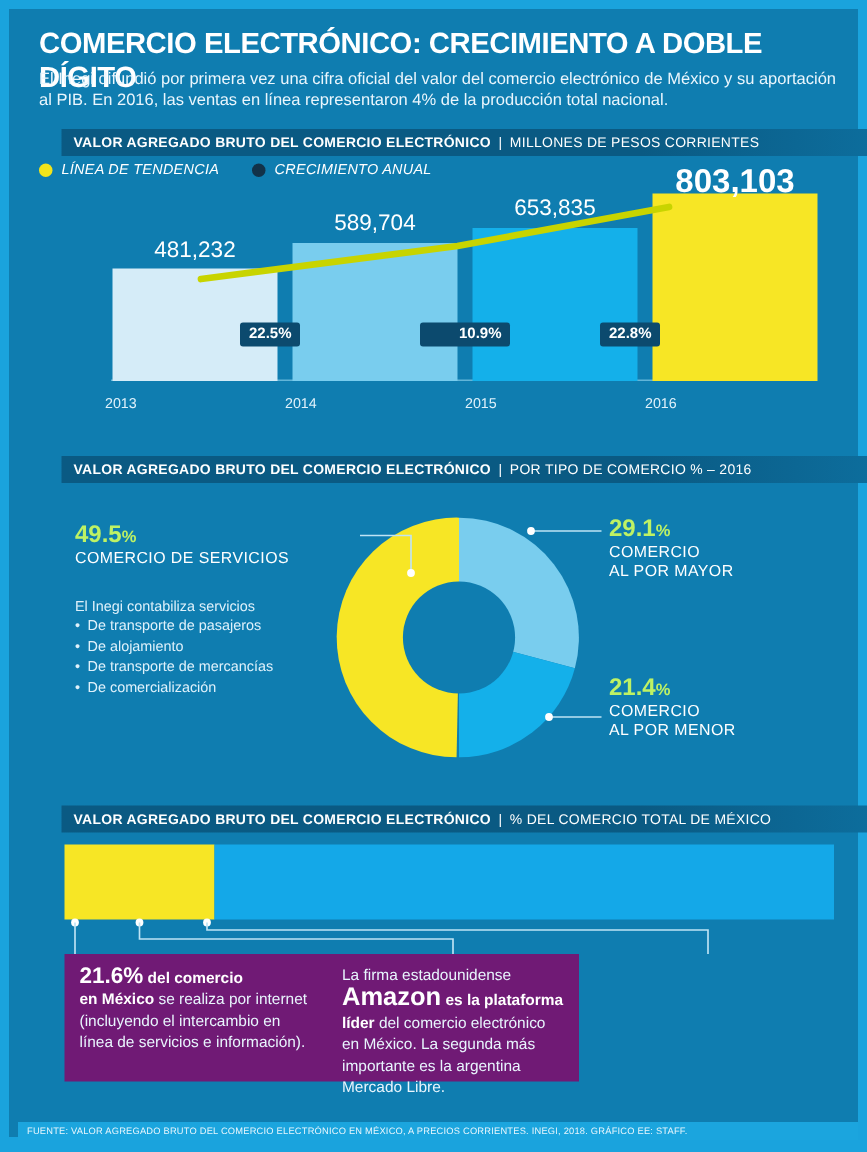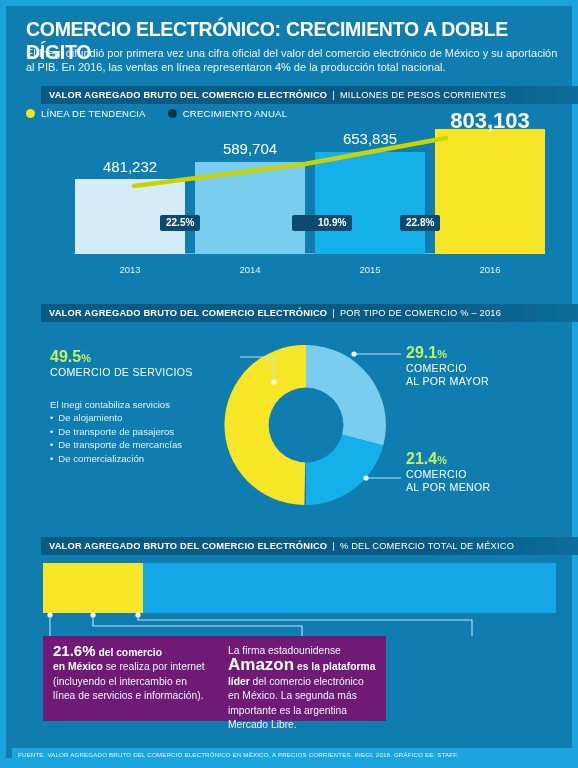--- a/index.html
+++ b/index.html
@@ -35,37 +35,37 @@
     background:linear-gradient(to right,#0a5a83 0%,#0a5a83 72%,#0d6d9c 100%);
     color:#ffffff;
     font-size:9.3px;font-weight:bold;letter-spacing:.2px;
     display:flex;align-items:center;white-space:nowrap;
     box-sizing:border-box;padding-left:8px;
   }
   .sec-bar .sep{font-weight:normal;padding:0 5px;}
   .sec-bar .sub{font-weight:normal;}
 
   
-  .legend{position:absolute;left:20px;top:102px;display:flex;align-items:center;}
+  .legend{position:absolute;left:20px;top:102px;display:flex;align-items:center;font-style:italic;}
   .legend .item{display:flex;align-items:center;margin-right:22px;}
   .dot{width:9px;height:9px;border-radius:50%;margin-right:6px;display:inline-block;}
   .dot.yellow{background:#f2e41b;}
   .dot.navy{background:#123249;}
   .legend .lbl{font-size:9.6px;color:#ffffff;letter-spacing:.2px;}
 
   
   #barchart{position:absolute;left:20px;top:118px;width:538px;height:155px;}
   .bar{position:absolute;bottom:25px;}
   .bar-val{
     position:absolute;width:120px;text-align:center;
     font-size:15px;color:#ffffff;
   }
   .bar-val.big{font-size:22px;font-weight:bold;}
   .bar-x{
-    position:absolute;bottom:4px;width:120px;text-align:center;
+    position:absolute;bottom:4px;width:120px;
     font-size:9.5px;color:#dff1fb;
   }
   .axis{
     position:absolute;left:48px;right:60px;bottom:25px;
     height:1px;background:#7fc8e6;opacity:.75;
   }
   .growth{
     position:absolute;bottom:48px;
     background:#0c4a6e;color:#ffffff;
     font-size:10px;font-weight:bold;
@@ -166,21 +166,21 @@
     <div class="bar-val big" style="left:404px;top:-16px;">803,103</div>
     <div class="bar-x" style="left:404px;">2016</div>
 
     <svg class="trend" viewBox="0 0 538 155">
       <polyline points="108,62 279,40 420,14" fill="none" stroke="#c8d400" stroke-width="4.5" stroke-linecap="round" stroke-linejoin="round"></polyline>
     </svg>
 
     <div class="growth" style="left:134px;">
       <span>22.5%</span>
     </div>
-    <div class="growth" style="left:266px;padding-left:26px;">
+    <div class="growth" style="left:254px;padding-left:26px;">
       <span>10.9%</span>
     </div>
     <div class="growth" style="left:374px;">
       <span>22.8%</span>
     </div>
   </div>
 
   <div class="sec-bar" style="top:298px;">
     <span>VALOR AGREGADO BRUTO DEL COMERCIO ELECTRÓNICO</span>
     <span class="sep">|</span>
@@ -211,22 +211,22 @@
     <div id="lbl-servicios">
       <div class="lead-pct">
         <span>49.5</span><span class="sm">%</span>
       </div>
       <div class="lead-sub">COMERCIO DE SERVICIOS</div>
     </div>
 
     <div id="svc-note">
       <div>El Inegi contabiliza servicios</div>
       <ul>
+        <li>De transporte de pasajeros</li>
         <li>De alojamiento</li>
-        <li>De transporte de pasajeros</li>
         <li>De transporte de mercancías</li>
         <li>De comercialización</li>
       </ul>
     </div>
 
     <div id="lbl-mayor">
       <div class="lead-pct">
         <span>29.1</span><span class="sm">%</span>
       </div>
       <div class="lead-sub">COMERCIO</div>

